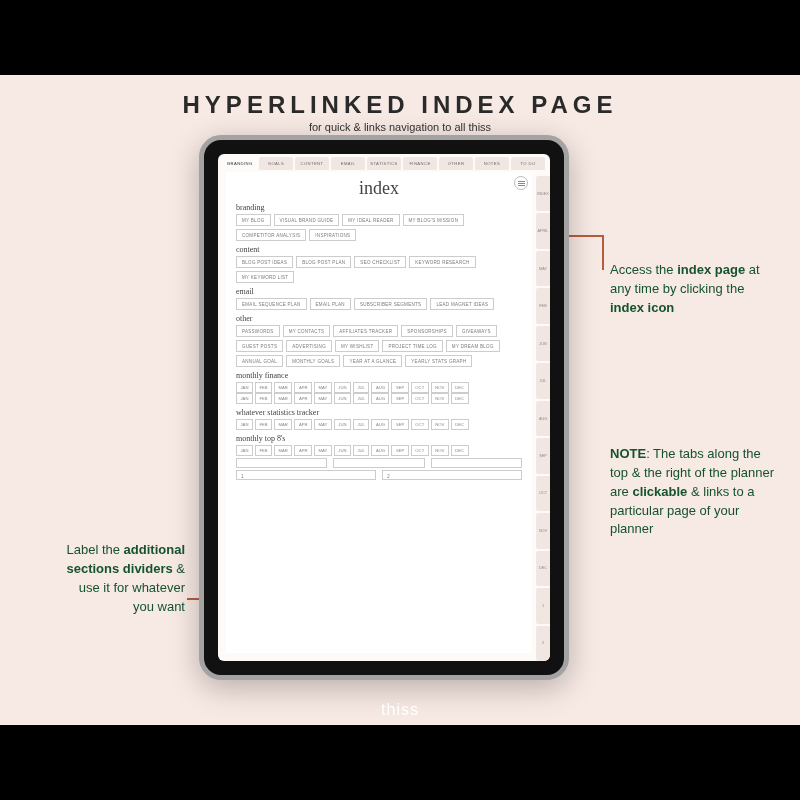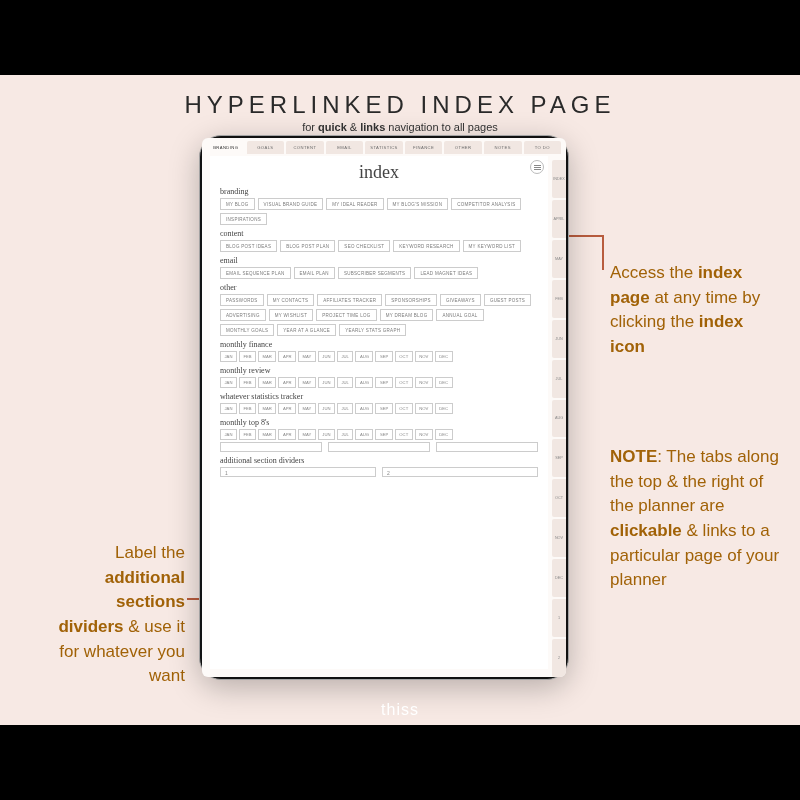--- a/index.html
+++ b/index.html
@@ -12,34 +12,34 @@
   }
   .stage {
     position: absolute;
     left: 0; top: 75px;
     width: 800px; height: 650px;
     background: #f7e9e4;
   }
   .title-block { text-align: center; padding-top: 16px; }
   .title {
     font-size: 24px; letter-spacing: 5px;
-    font-weight: 400; color: #2a2a2a;
+    font-weight: 700; color: #2a2a2a;
   }
   .subtitle { font-size: 11px; color: #333; margin-top: 2px; }
-  .subtitle b { font-weight: 700; }
+  .subtitle b { font-weight: 400; }
 
   
   .tablet {
     position: absolute;
     left: 199px; top: 60px;
     width: 370px; height: 545px;
     background: #111;
     border-radius: 22px;
-    padding: 2px;
-    border: 1px solid #a3a3a3;
+    padding: 14px;
+    border: 5px solid #a3a3a3;
     box-shadow: 0 8px 30px rgba(0,0,0,0.25);
   }
   .screen {
     width: 100%; height: 100%;
     background: #fdfaf8;
     border-radius: 6px;
     position: relative;
     overflow: hidden;
   }
 
@@ -140,21 +140,21 @@
   }
   .div-row { display:flex; gap:6px; margin-top:2px;}
   .div-box {
     flex:1; height:10px; border:0.6px solid #ccc;
     font-size:5px; color:#888; padding:2px 4px;
   }
 
   
   .callout {
     position: absolute;
-    font-size: 17px; color: #a16207;
+    font-size: 13px; color: #14532d;
     line-height: 1.45;
   }
   .callout b { font-weight: 700; }
   .c-right1 { left: 610px; top: 186px; width: 160px; }
   .c-right2 { left: 610px; top: 370px; width: 170px; }
   .c-left   { left: 55px;  top: 466px; width: 130px; text-align: right; }
 
   
   .line { position:absolute; background:#b85c3e; }
   .dot  { position:absolute; width:5px; height:5px; border-radius:50%; background:#b85c3e; }
@@ -171,21 +171,21 @@
   }
 </style>
 </head>
 <body>
 
 <div class="stage">
 
   <div class="title-block">
     <div class="title">HYPERLINKED INDEX PAGE</div>
     <div class="subtitle">
-      <span>for </span><b>quick</b><span> &amp; </span><b>links</b><span> navigation to all pages</span>
+      <span>for </span><b>quick</b><span> &amp; </span><b>links</b><span> navigation to all thiss</span>
     </div>
   </div>
 
   <div class="line" style="left:554px; top:160px; width:50px; height:1.5px;"></div>
   <div class="line" style="left:602px; top:160px; width:1.5px; height:35px;"></div>
   <div class="dot" style="left:551px; top:157.5px;"></div>
 
   <div class="line" style="left:187px; top:523px; width:34px; height:1.5px;"></div>
   <div class="line" style="left:221px; top:523px; width:1.5px; height:60px;"></div>
   <div class="dot" style="left:219px; top:580px;"></div>
@@ -290,21 +290,20 @@
               <div class="mbtn">APR</div>
               <div class="mbtn">MAY</div>
               <div class="mbtn">JUN</div>
               <div class="mbtn">JUL</div>
               <div class="mbtn">AUG</div>
               <div class="mbtn">SEP</div>
               <div class="mbtn">OCT</div>
               <div class="mbtn">NOV</div>
               <div class="mbtn">DEC</div>
             </div>
-            <div class="section-h">monthly review</div>
             <div class="month-row">
               <div class="mbtn">JAN</div>
               <div class="mbtn">FEB</div>
               <div class="mbtn">MAR</div>
               <div class="mbtn">APR</div>
               <div class="mbtn">MAY</div>
               <div class="mbtn">JUN</div>
               <div class="mbtn">JUL</div>
               <div class="mbtn">AUG</div>
               <div class="mbtn">SEP</div>
@@ -343,21 +342,20 @@
               <div class="mbtn">DEC</div>
             </div>
           </div>
 
         <div class="blank-row">
           <div class="blank-box"></div>
           <div class="blank-box grid-box"></div>
           <div class="blank-box"></div>
         </div>
 
-        <div class="section-h">additional section dividers</div>
         <div class="div-row">
           <div class="div-box">1</div>
           <div class="div-box">2</div>
         </div>
       </div>
 
     </div>
   </div>
 
   <div class="brand">thiss</div>

